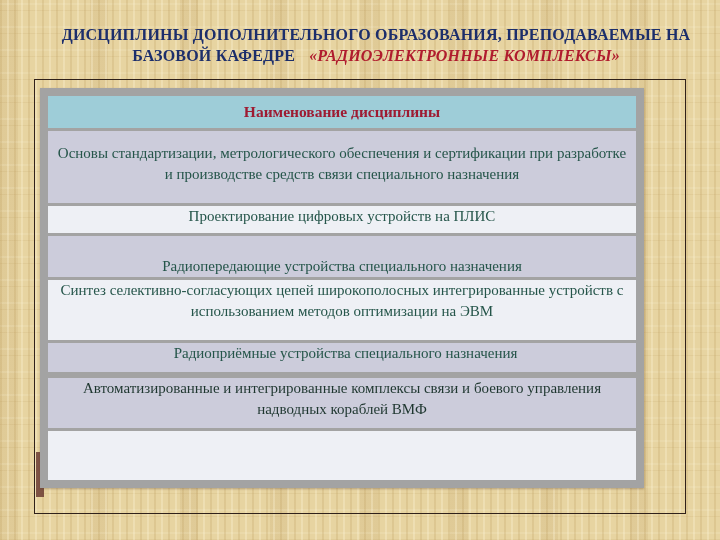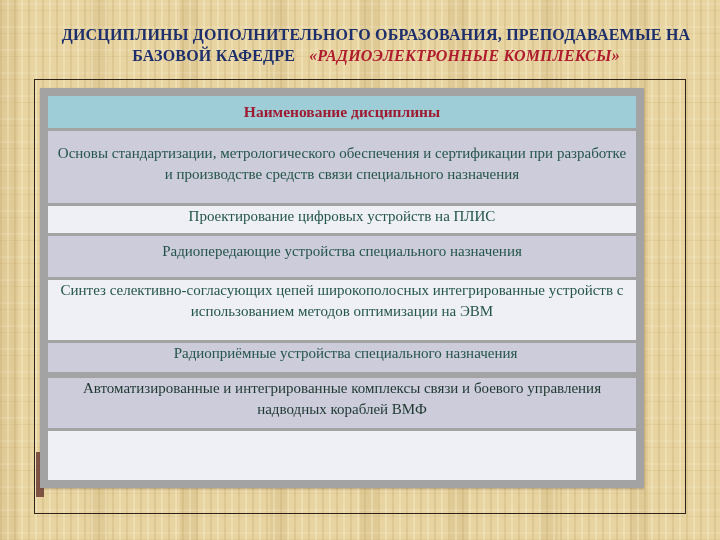--- a/index.html
+++ b/index.html
@@ -62,21 +62,21 @@
     display: flex; justify-content: center;
     text-align: center; font-size: 15px; line-height: 21px;
     color: #25554a;
   }
   .t-row .txt { max-width: 578px; }
   .fill-dark  { background: #ccccdb; }
   .fill-light { background: #eef0f5; }
 
   .row-1 { flex: 0 0 72px; align-items: flex-start; padding-top: 12px; box-sizing: border-box; }
   .row-2 { flex: 0 0 27px; }
-  .row-3 { flex: 0 0 41px; align-items: flex-start; padding-top: 5px; box-sizing: border-box; }
+  .row-3 { flex: 0 0 41px; align-items: flex-end; padding-top: 5px; box-sizing: border-box; }
   .row-4 { flex: 0 0 60px; }
   .row-5 { flex: 0 0 29px; padding-left: 7px; }
   .row-6 { flex: 0 0 27px; color: #1e362f; }
   .row-7 { flex: 0 0 50px; color: #1e362f; }
   .t-filler { flex: 1 1 auto; }
 </style>
 </head>
 <body>
 
 <div class="title">

